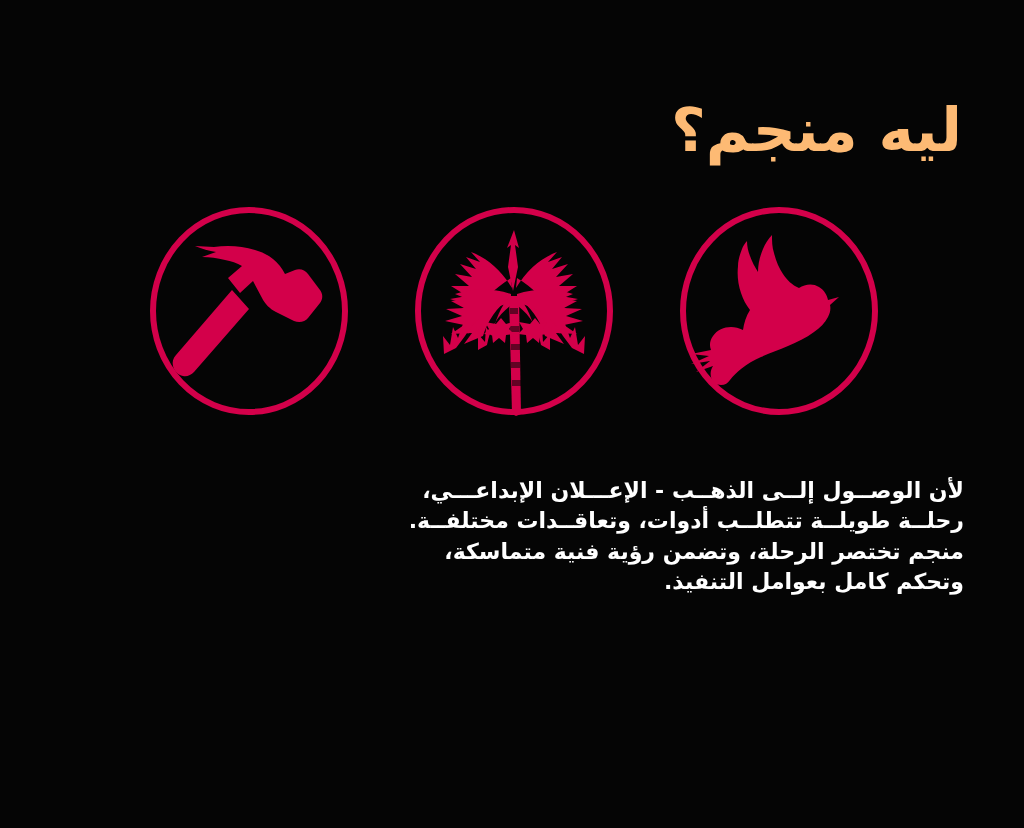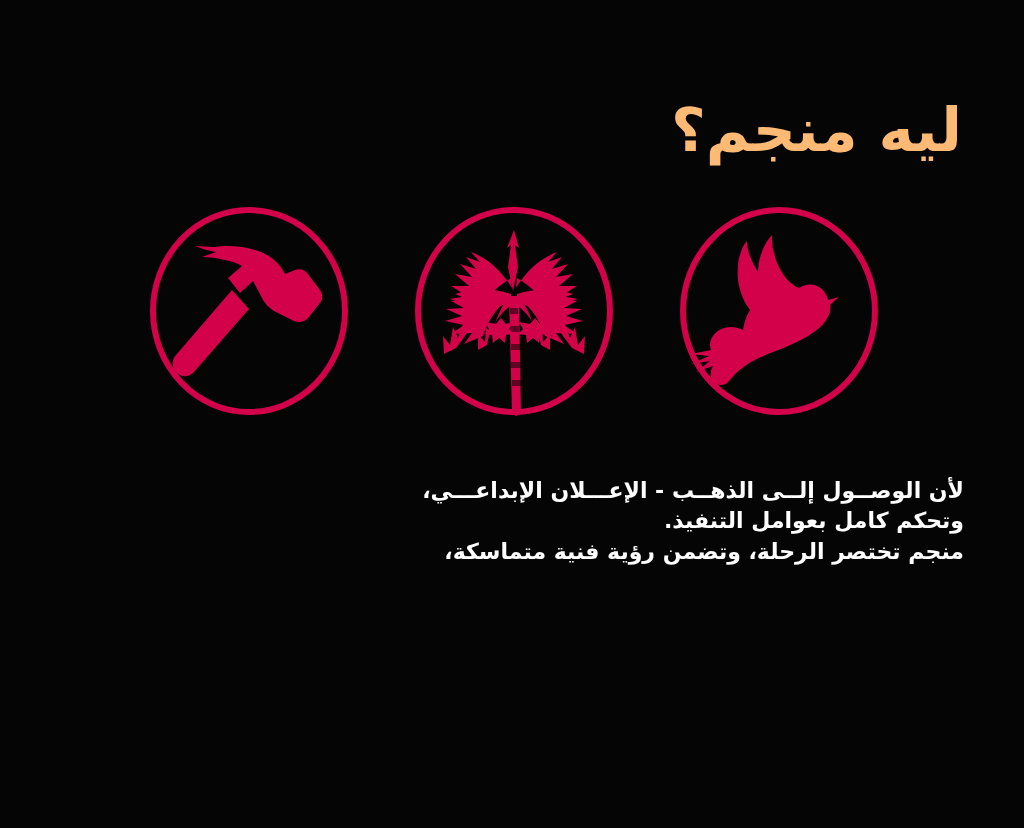--- a/index.html
+++ b/index.html
@@ -216,17 +216,18 @@
                    c-5,-1 -9,-5 -10,-10
                    c-1,-4 0,-8 3,-11 z"></path>
         </g>
       </svg>
     </div>
 
   </div>
 
   <div class="body-copy">
     <span class="line">لأن الوصــول إلــى الذهــب - الإعـــلان الإبداعـــي،</span>
+    <span class="line">رحلــة طويلــة تتطلــب أدوات، وتعاقــدات مختلفــة.</span>
+    <span class="line">منجم تختصر الرحلة، وتضمن رؤية فنية متماسكة،</span>
     <span class="line">وتحكم كامل بعوامل التنفيذ.</span>
-    <span class="line">منجم تختصر الرحلة، وتضمن رؤية فنية متماسكة،</span>
   </div>
 
 </div>
 
 </body></html>

